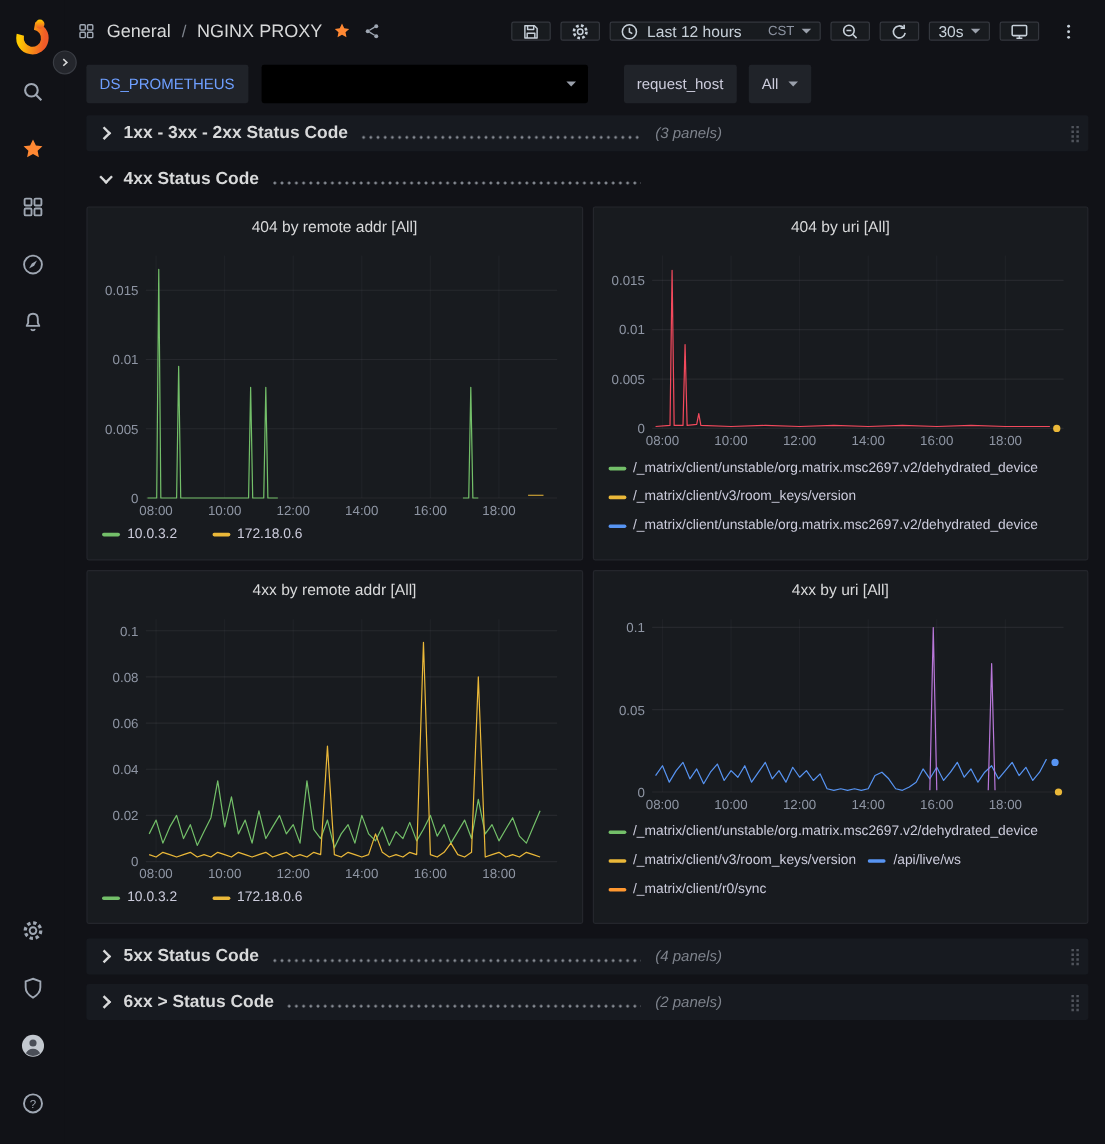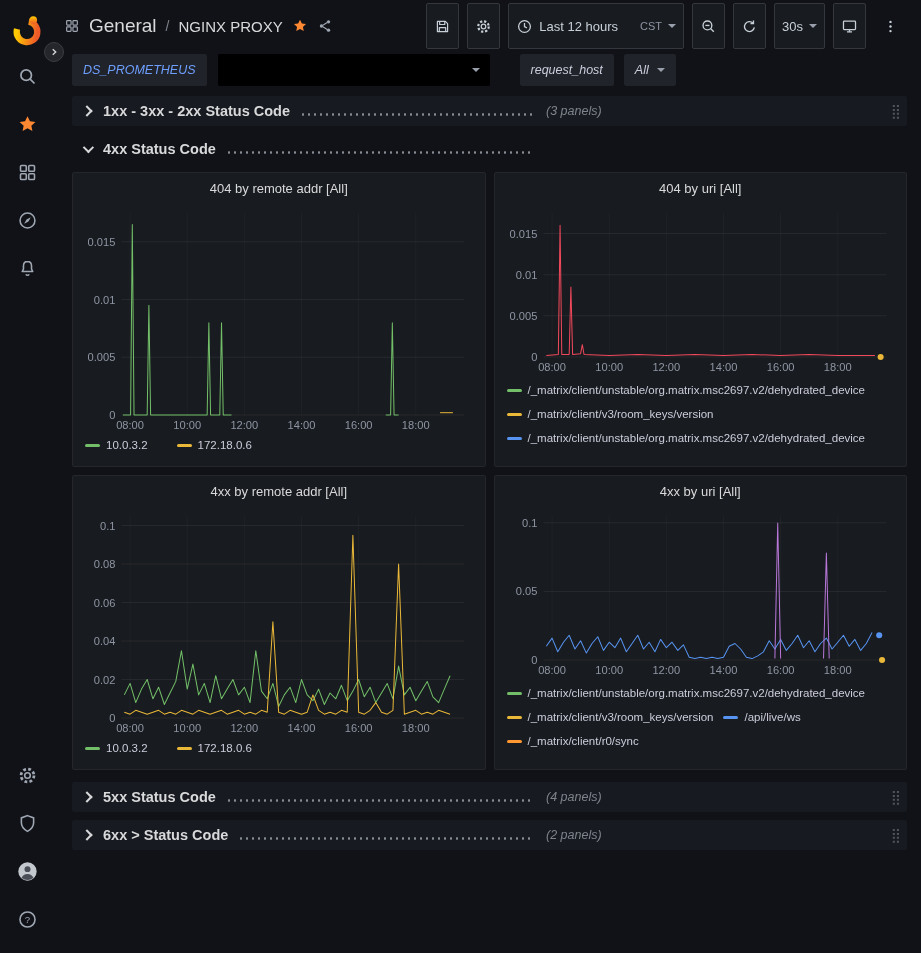--- a/index.html
+++ b/index.html
@@ -28,46 +28,46 @@
     display:flex; align-items:center; justify-content:center; cursor:pointer; z-index: 5;
   }
   .expand-btn svg { width: 12px; height: 12px; }
   
   .main { flex: 1; display: flex; flex-direction: column; min-width: 0; }
   .topnav {
     height: 52px; flex: none; display: flex; align-items: center;
     padding: 0 14px 0 10px; gap: 8px;
   }
   .crumb-group { display: flex; align-items: center; gap: 9px; margin-right: auto; }
-  .crumb-section { font-size: 19px; color: #d8d9da; cursor: pointer; }
+  .crumb-section { font-size: 15px; color: #d8d9da; cursor: pointer; }
   .crumb-sep { font-size: 14px; color: #7e838c; }
   .crumb-title { font-size: 15px; color: #d8d9da; font-weight: 500; }
   .navbtn {
-    height: 46px; min-width: 30px; padding: 0 7px; display: inline-flex;
+    height: 16px; min-width: 30px; padding: 0 7px; display: inline-flex;
     align-items: center; justify-content: center; gap: 6px;
     background: #181b1f; border: 1px solid #34373e; border-radius: 2px;
     color: #c7d0d9; cursor: pointer; font-size: 13px; white-space: nowrap;
   }
   .navbtn.noborder { border-color: transparent; background: transparent; }
   .navbtn svg { width: 17px; height: 17px; }
   .tz { font-size: 11px; color: #8e95a3; margin-left: 16px; }
   .caret {
     width: 0; height: 0; display: inline-block;
     border-left: 4px solid transparent; border-right: 4px solid transparent;
     border-top: 4.5px solid #9aa0ab;
   }
   
   .subnav {
     height: 42px; flex: none; display: flex; align-items: center;
     padding: 2px 14px 8px 18px; gap: 10px;
   }
   .var-box {
     height: 32px; display: inline-flex; align-items: center;
     padding: 0 11px; background: #202329; border-radius: 2px; gap: 8px;
-    cursor: pointer; white-space: nowrap; font-style: italic;
+    cursor: pointer; white-space: nowrap;
   }
   .var-box.lbl { cursor: default; }
   .ds-label { color: #6e9fff; font-size: 12.5px; font-weight: 500; }
   .host-label { color: #ccccdc; font-size: 12.5px; }
   .ds-value {
     width: 272px; height: 32px; background: #000000; border-radius: 2px;
     display: inline-flex; align-items: center; justify-content: flex-end;
     padding: 0 10px; cursor: pointer; margin-left: 1px;
   }
   .gap16 { width: 10px; }

